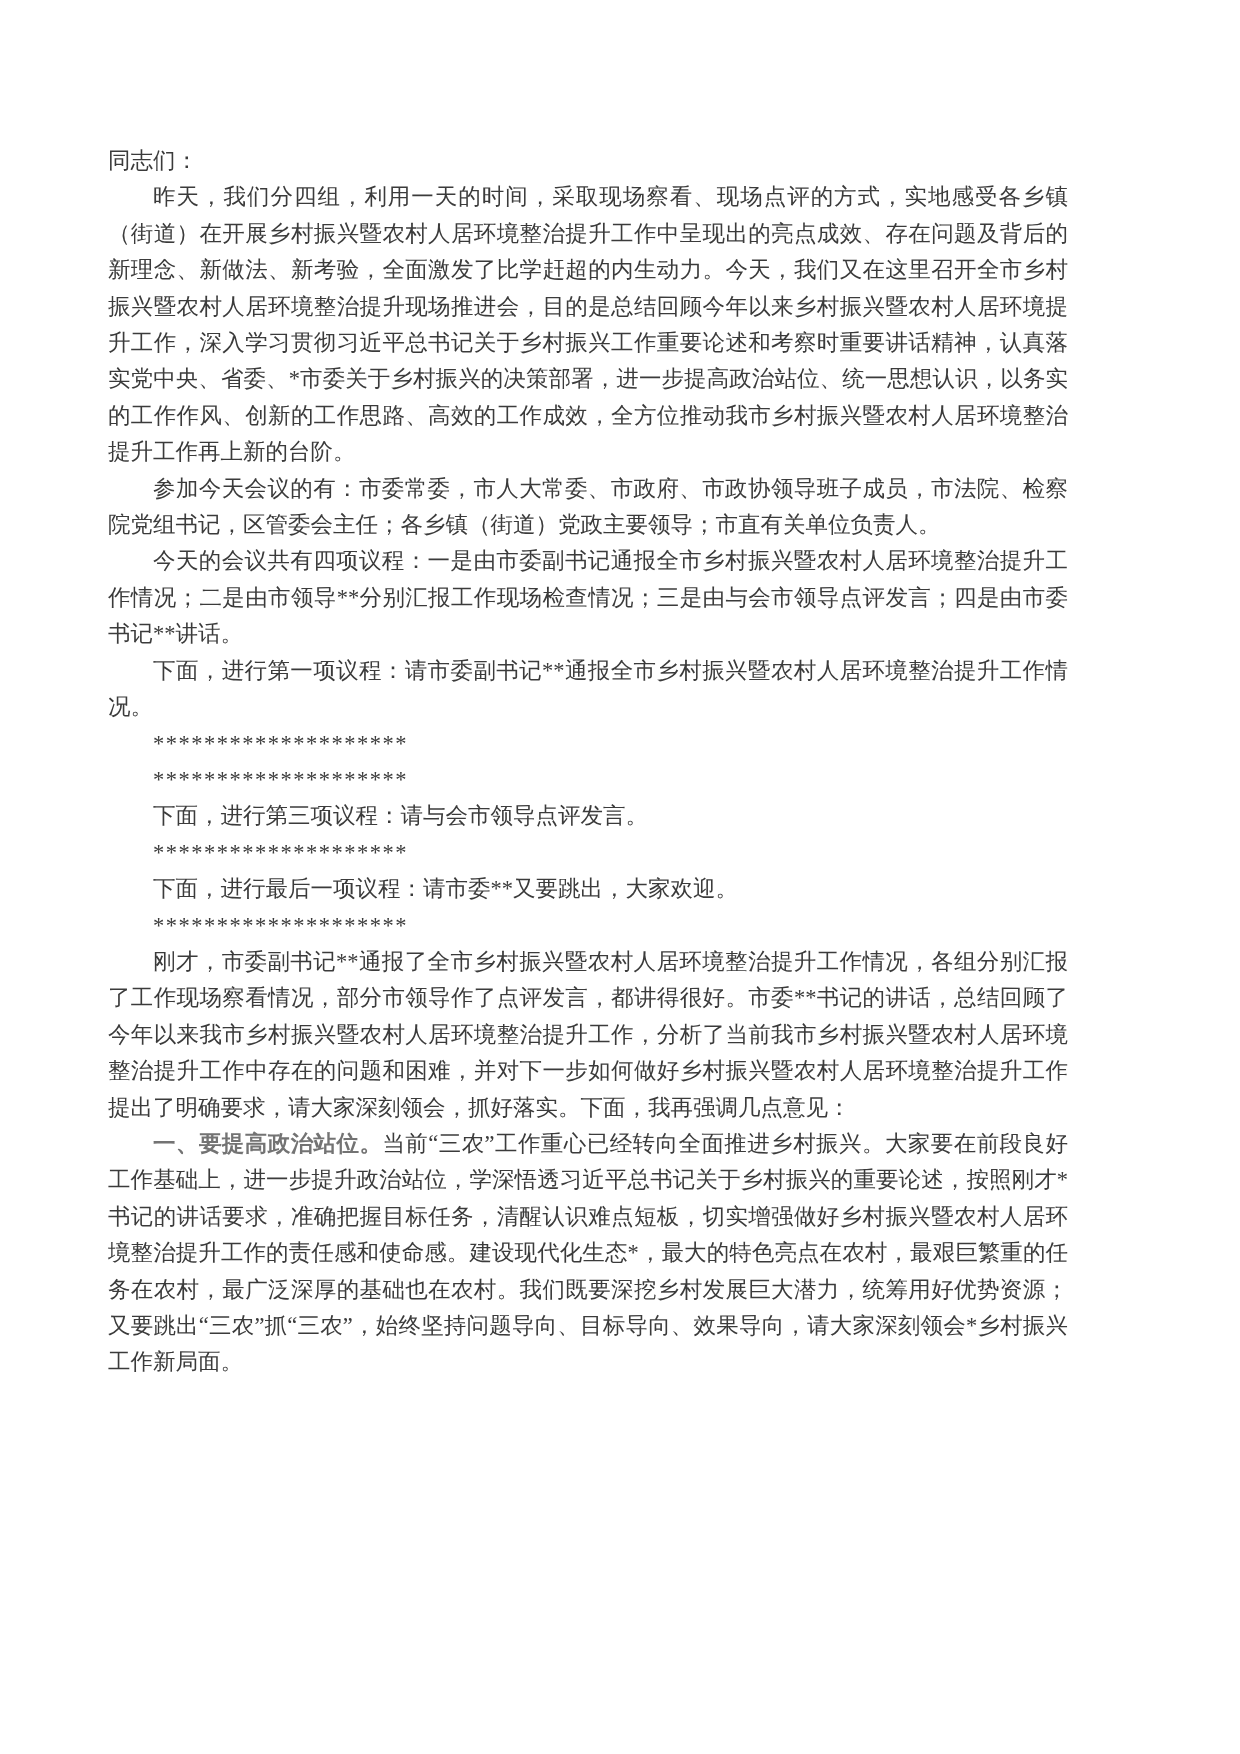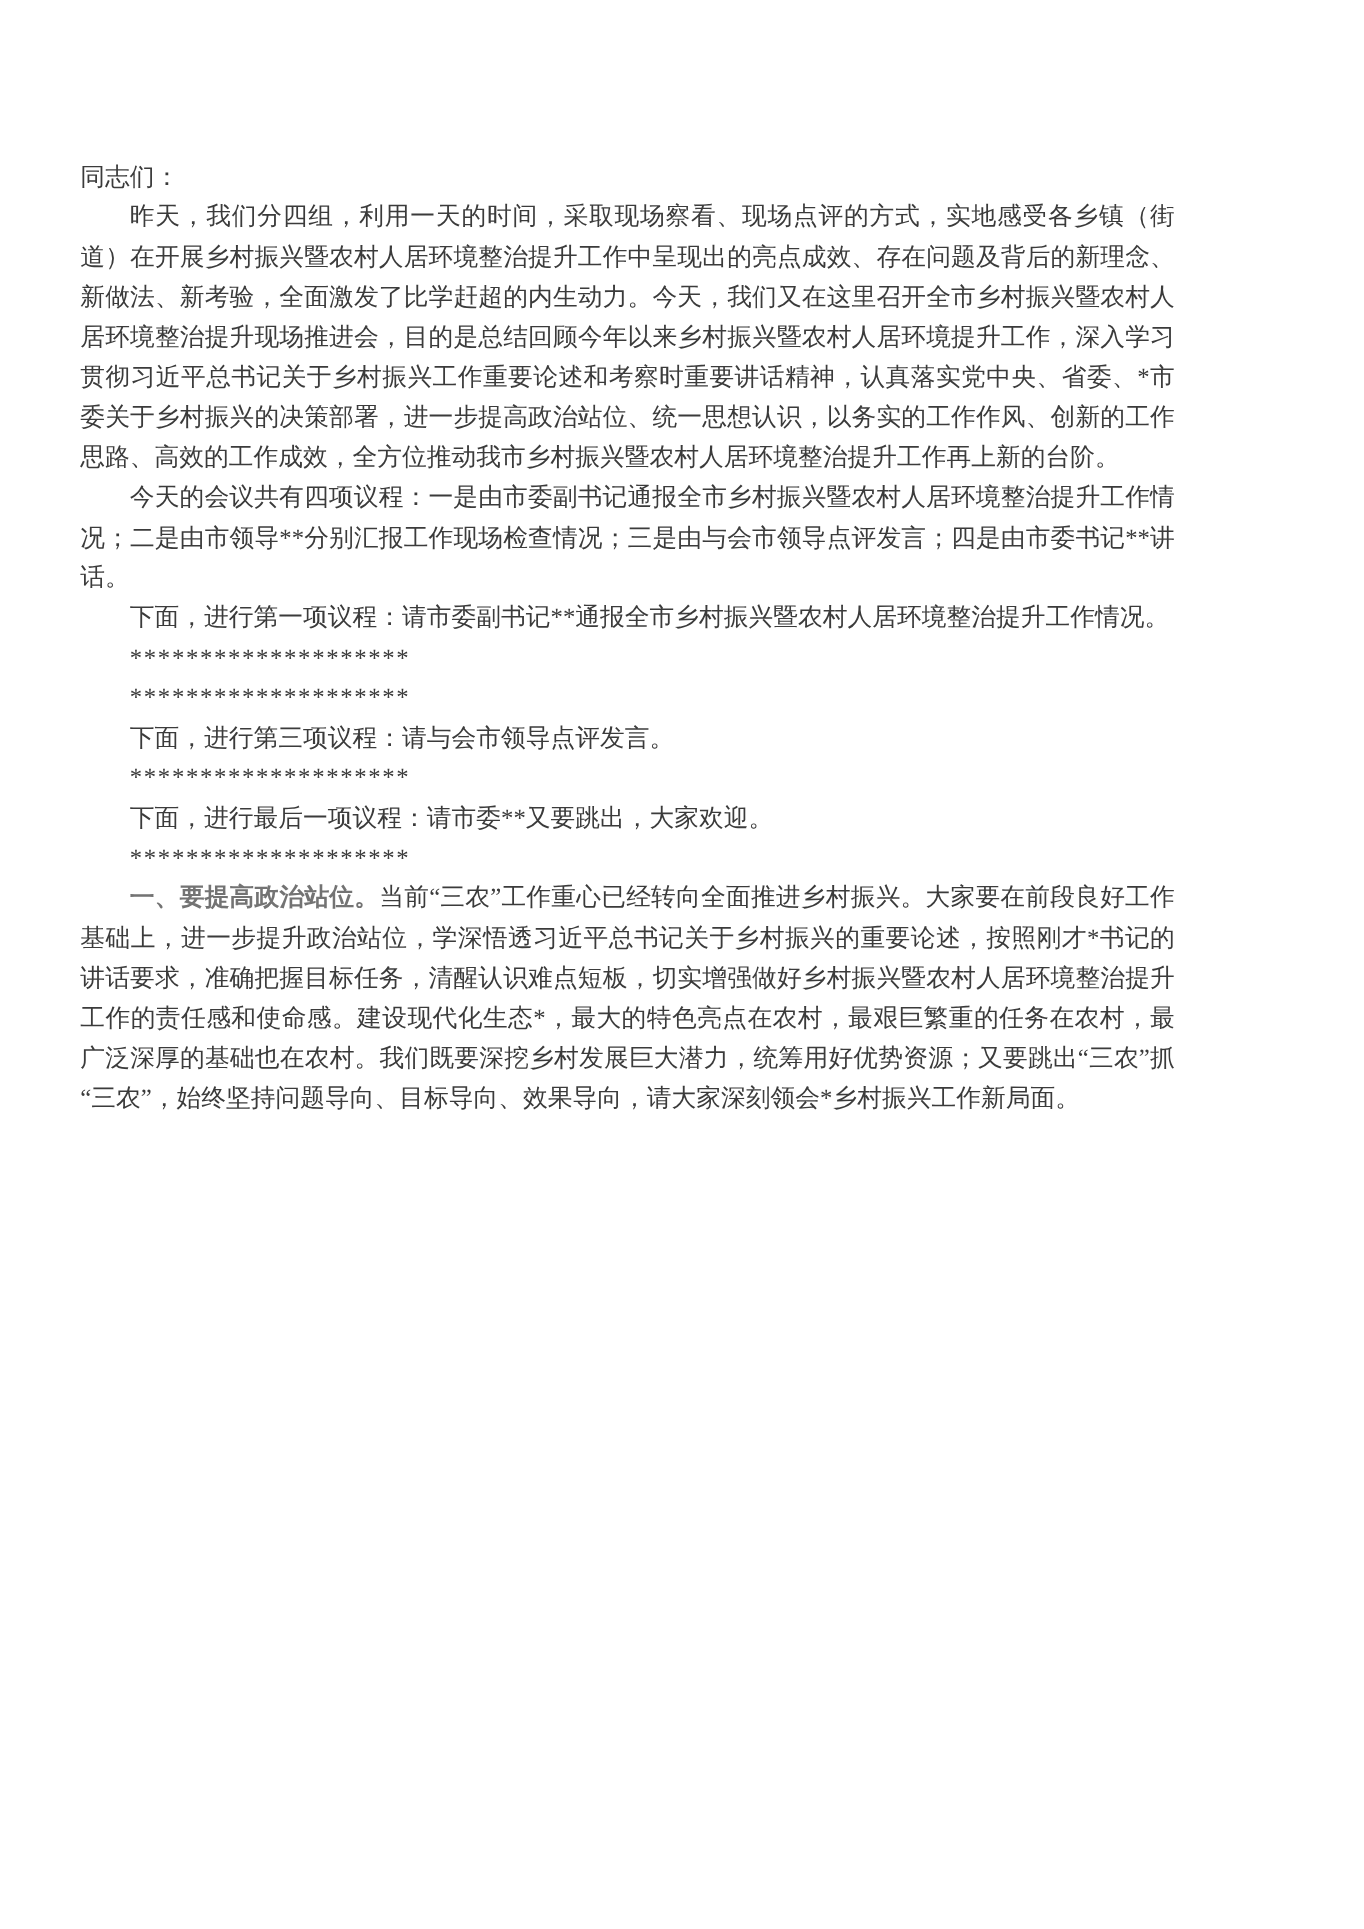--- a/index.html
+++ b/index.html
@@ -10,21 +10,21 @@
   body {
     width: 1240px;
     min-height: 1754px;
     font-family: "Liberation Serif", "DejaVu Serif", serif;
     color: #3b3b3b;
   }
   .page {
     box-sizing: border-box;
     width: 1240px;
     height: 1754px;
-    padding: 143px 172px 60px 73px;
+    padding: 143px 172px 60px 108px;
     overflow: hidden;
     background: #ffffff;
   }
   .doc-body {
     width: 100%;
     font-size: 22.5px;
     line-height: 36.4px;
     text-align: justify;
   }
   p.para {
@@ -46,23 +46,25 @@
     color: #737373;
   }
 </style>
 </head>
 <body>
 
 <div class="page">
   <div class="doc-body" id="doc-body">
       <p class="para no-indent">同志们：</p>
       <p class="para">昨天，我们分四组，利用一天的时间，采取现场察看、现场点评的方式，实地感受各乡镇（街道）在开展乡村振兴暨农村人居环境整治提升工作中呈现出的亮点成效、存在问题及背后的新理念、新做法、新考验，全面激发了比学赶超的内生动力。今天，我们又在这里召开全市乡村振兴暨农村人居环境整治提升现场推进会，目的是总结回顾今年以来乡村振兴暨农村人居环境提升工作，深入学习贯彻习近平总书记关于乡村振兴工作重要论述和考察时重要讲话精神，认真落实党中央、省委、*市委关于乡村振兴的决策部署，进一步提高政治站位、统一思想认识，以务实的工作作风、创新的工作思路、高效的工作成效，全方位推动我市乡村振兴暨农村人居环境整治提升工作再上新的台阶。</p>
+      <p class="para">参加今天会议的有：市委常委，市人大常委、市政府、市政协领导班子成员，市法院、检察院党组书记，区管委会主任；各乡镇（街道）党政主要领导；市直有关单位负责人。</p>
       <p class="para">今天的会议共有四项议程：一是由市委副书记通报全市乡村振兴暨农村人居环境整治提升工作情况；二是由市领导**分别汇报工作现场检查情况；三是由与会市领导点评发言；四是由市委书记**讲话。</p>
       <p class="para">下面，进行第一项议程：请市委副书记**通报全市乡村振兴暨农村人居环境整治提升工作情况。</p>
       <p class="stars">********************</p>
       <p class="stars">********************</p>
       <p class="para">下面，进行第三项议程：请与会市领导点评发言。</p>
       <p class="stars">********************</p>
       <p class="para">下面，进行最后一项议程：请市委**又要跳出，大家欢迎。</p>
       <p class="stars">********************</p>
+      <p class="para">刚才，市委副书记**通报了全市乡村振兴暨农村人居环境整治提升工作情况，各组分别汇报了工作现场察看情况，部分市领导作了点评发言，都讲得很好。市委**书记的讲话，总结回顾了今年以来我市乡村振兴暨农村人居环境整治提升工作，分析了当前我市乡村振兴暨农村人居环境整治提升工作中存在的问题和困难，并对下一步如何做好乡村振兴暨农村人居环境整治提升工作提出了明确要求，请大家深刻领会，抓好落实。下面，我再强调几点意见：</p>
       <p class="para"><span class="lead-bold">一、要提高政治站位。</span><span>当前“三农”工作重心已经转向全面推进乡村振兴。大家要在前段良好工作基础上，进一步提升政治站位，学深悟透习近平总书记关于乡村振兴的重要论述，按照刚才*书记的讲话要求，准确把握目标任务，清醒认识难点短板，切实增强做好乡村振兴暨农村人居环境整治提升工作的责任感和使命感。建设现代化生态*，最大的特色亮点在农村，最艰巨繁重的任务在农村，最广泛深厚的基础也在农村。我们既要深挖乡村发展巨大潜力，统筹用好优势资源；又要跳出“三农”抓“三农”，始终坚持问题导向、目标导向、效果导向，请大家深刻领会*乡村振兴工作新局面。</span></p>
     </div>
 </div>
 
 </body></html>

